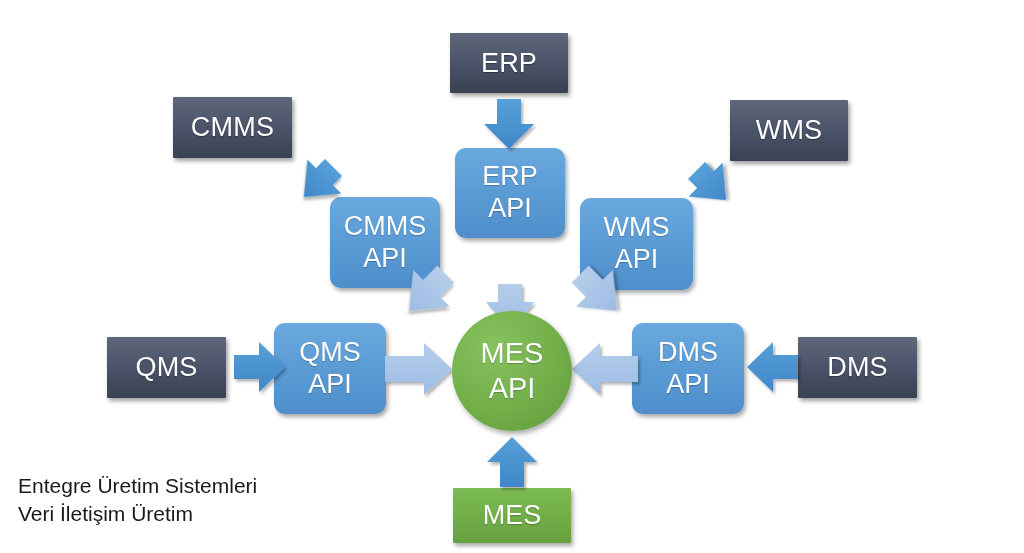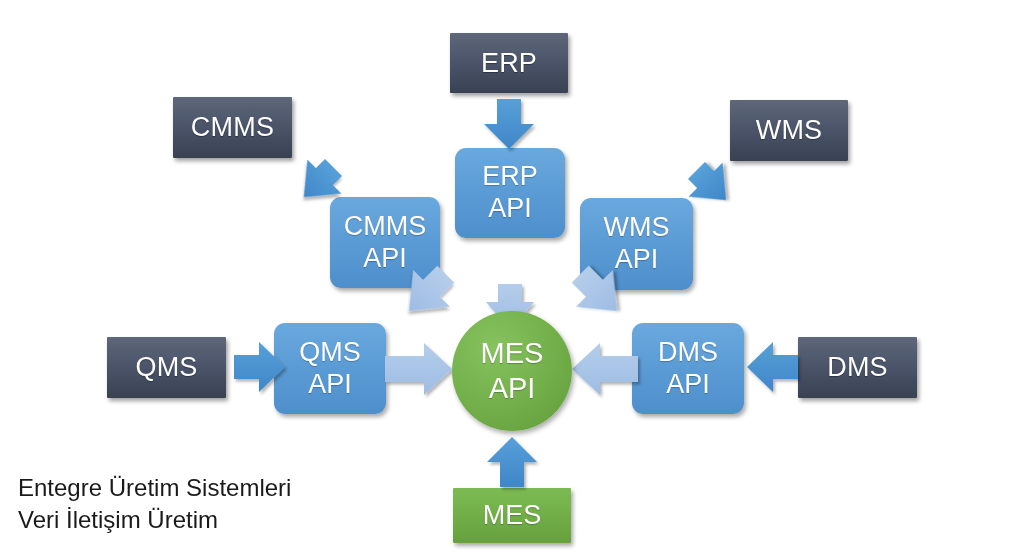--- a/index.html
+++ b/index.html
@@ -91,21 +91,21 @@
     height: 553px;
     z-index: 1;
   }
 
   
   #caption {
     position: absolute;
     left: 18px;
     top: 472px;
     color: #1a1a1a;
-    font-size: 24px;
+    font-size: 21px;
     line-height: 1.32;
   }
   #caption div { white-space: nowrap; }
 </style>
 </head>
 <body>
 
 <div id="canvas">
 
   <svg id="arrows" viewBox="0 0 1024 553" xmlns="http://www.w3.org/2000/svg">

